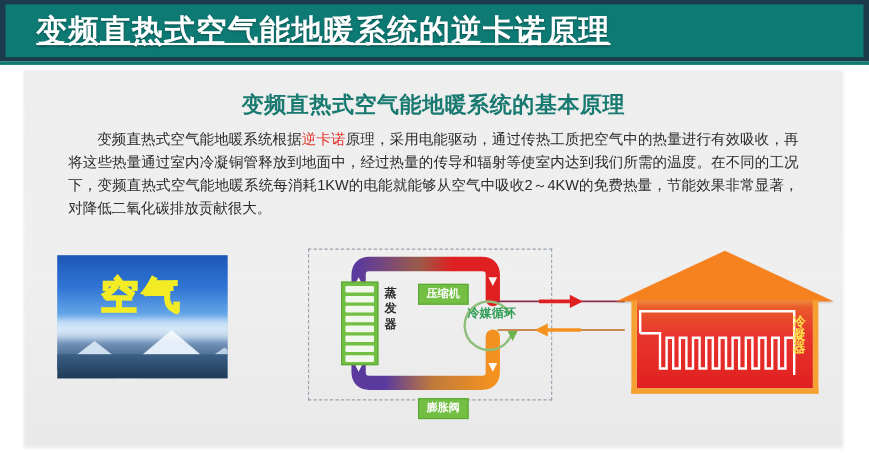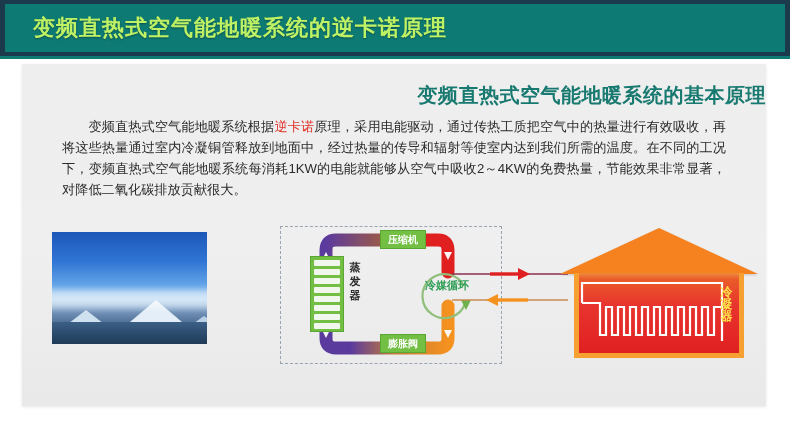--- a/index.html
+++ b/index.html
@@ -30,26 +30,27 @@
     width: 780px;
     height: 48px;
     background: #0e7a74;
     box-sizing: border-box;
   }
   .header-title {
     position: absolute;
     left: 28px;
     top: 50%;
     transform: translateY(-50%);
-    color: #bef264;
-    font-size: 22px;
+    color: #ffffff;
+    font-size: 28px;
     font-weight: bold;
     letter-spacing: 1px;
     white-space: nowrap;
     text-shadow: 0 1px 2px rgba(0,0,0,0.35);
+    text-decoration: underline;
   }
   .header-underline {
     position: absolute;
     left: 0; top: 56px;
     width: 790px;
     height: 3px;
     background: #0e7a74;
   }
 
   
@@ -59,21 +60,21 @@
     width: 744px;
     height: 342px;
     background: linear-gradient(180deg,#eeeeee 0%, #efefef 55%, #e9e9e9 100%);
     box-shadow: 0 1px 3px rgba(0,0,0,0.10);
   }
 
   .subtitle {
     position: absolute;
     left: 0; top: 18px;
     width: 744px;
-    text-align: right;
+    text-align: center;
     color: #17796f;
     font-size: 20px;
     font-weight: bold;
     letter-spacing: 0.5px;
   }
 
   .paragraph {
     position: absolute;
     left: 40px; top: 52px;
     width: 664px;
@@ -240,20 +241,21 @@
     background: #72bf44;
     border: 1px solid #5aa633;
     color: #ffffff;
     font-size: 10px;
     font-weight: bold;
     padding: 2px 7px;
     box-sizing: border-box;
     text-align: left;
     line-height: 13px;
     white-space: nowrap;
+    margin-top: 28px;
   }
   .badge-compressor { left: 358px; top: 6px; }
   .badge-valve { left: 358px; top: 110px; }
 
   
   .cycle {
     position: absolute;
     left: 396px; top: 46px;
     width: 58px; height: 52px;
   }
@@ -338,20 +340,21 @@
   <div class="paragraph"><span>变频直热式空气能地暖系统根据</span><span class="hl">逆卡诺</span><span>原理，采用电能驱动，通过传热工质把空气中的热量进行有效吸收，再将这些热量通过室内冷凝铜管释放到地面中，经过热量的传导和辐射等使室内达到我们所需的温度。在不同的工况下，变频直热式空气能地暖系统每消耗1KW的电能就能够从空气中吸收2～4KW的免费热量，节能效果非常显著，对降低二氧化碳排放贡献很大。</span></div>
 
   <div class="diagram">
 
     <div class="photo">
       <div class="mtn1"></div>
       <div class="mtn2"></div>
       <div class="mtn3"></div>
       <div class="cloudband"></div>
       <div class="ground"></div>
+      <div class="airtext">空气</div>
     </div>
 
 
     <div class="pump-box"></div>
 
     <svg class="loop-svg" width="222" height="138" viewBox="0 0 222 138">
       <defs>
         <linearGradient id="gTop" x1="0" y1="0" x2="1" y2="0">
           <stop offset="0%" stop-color="#5b3a9e"></stop>
           <stop offset="45%" stop-color="#9a5a4a"></stop>

